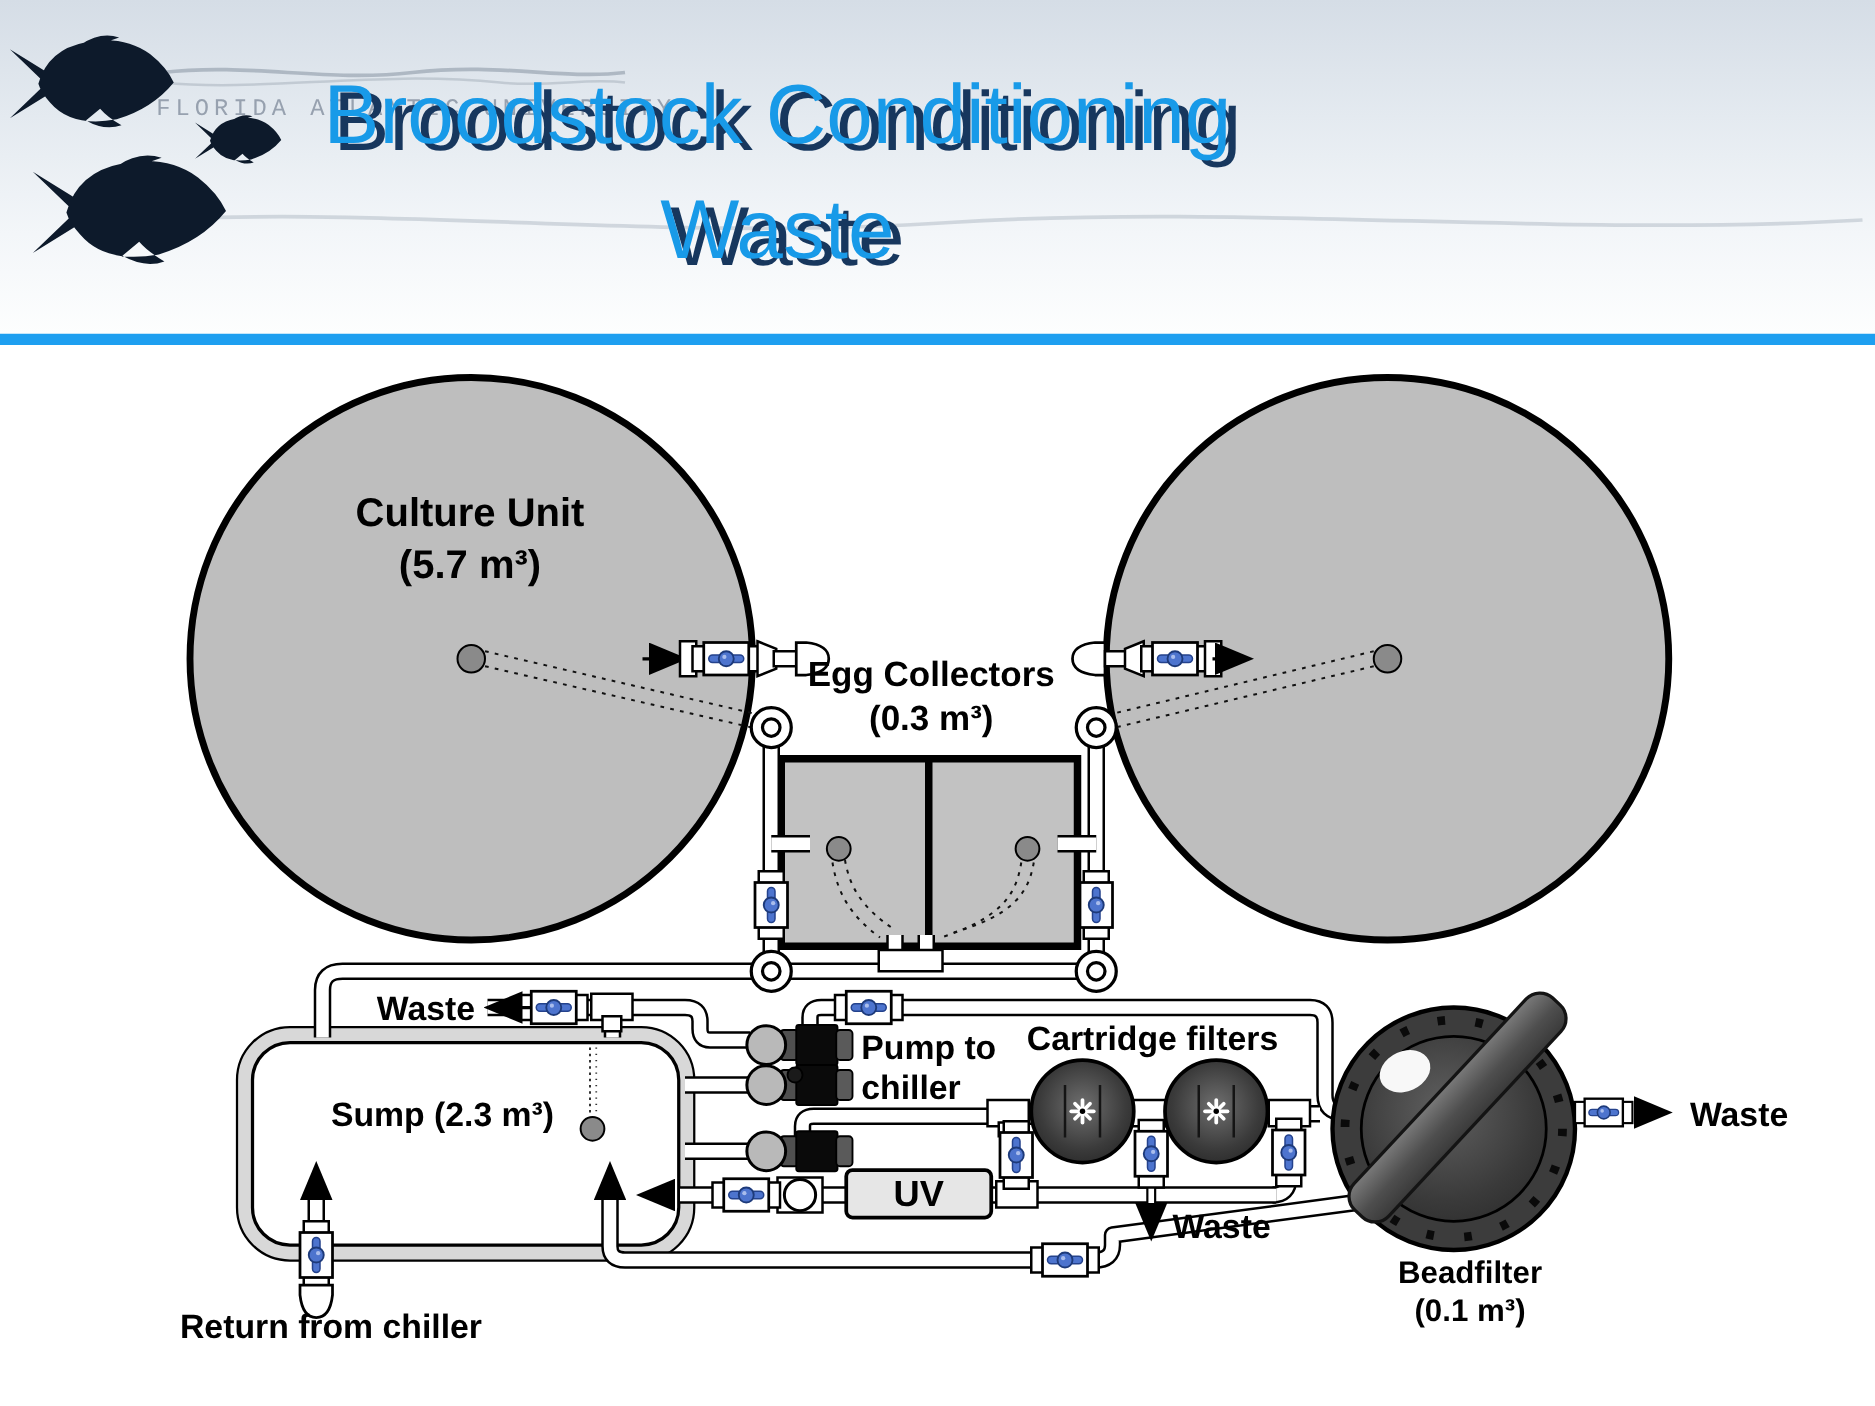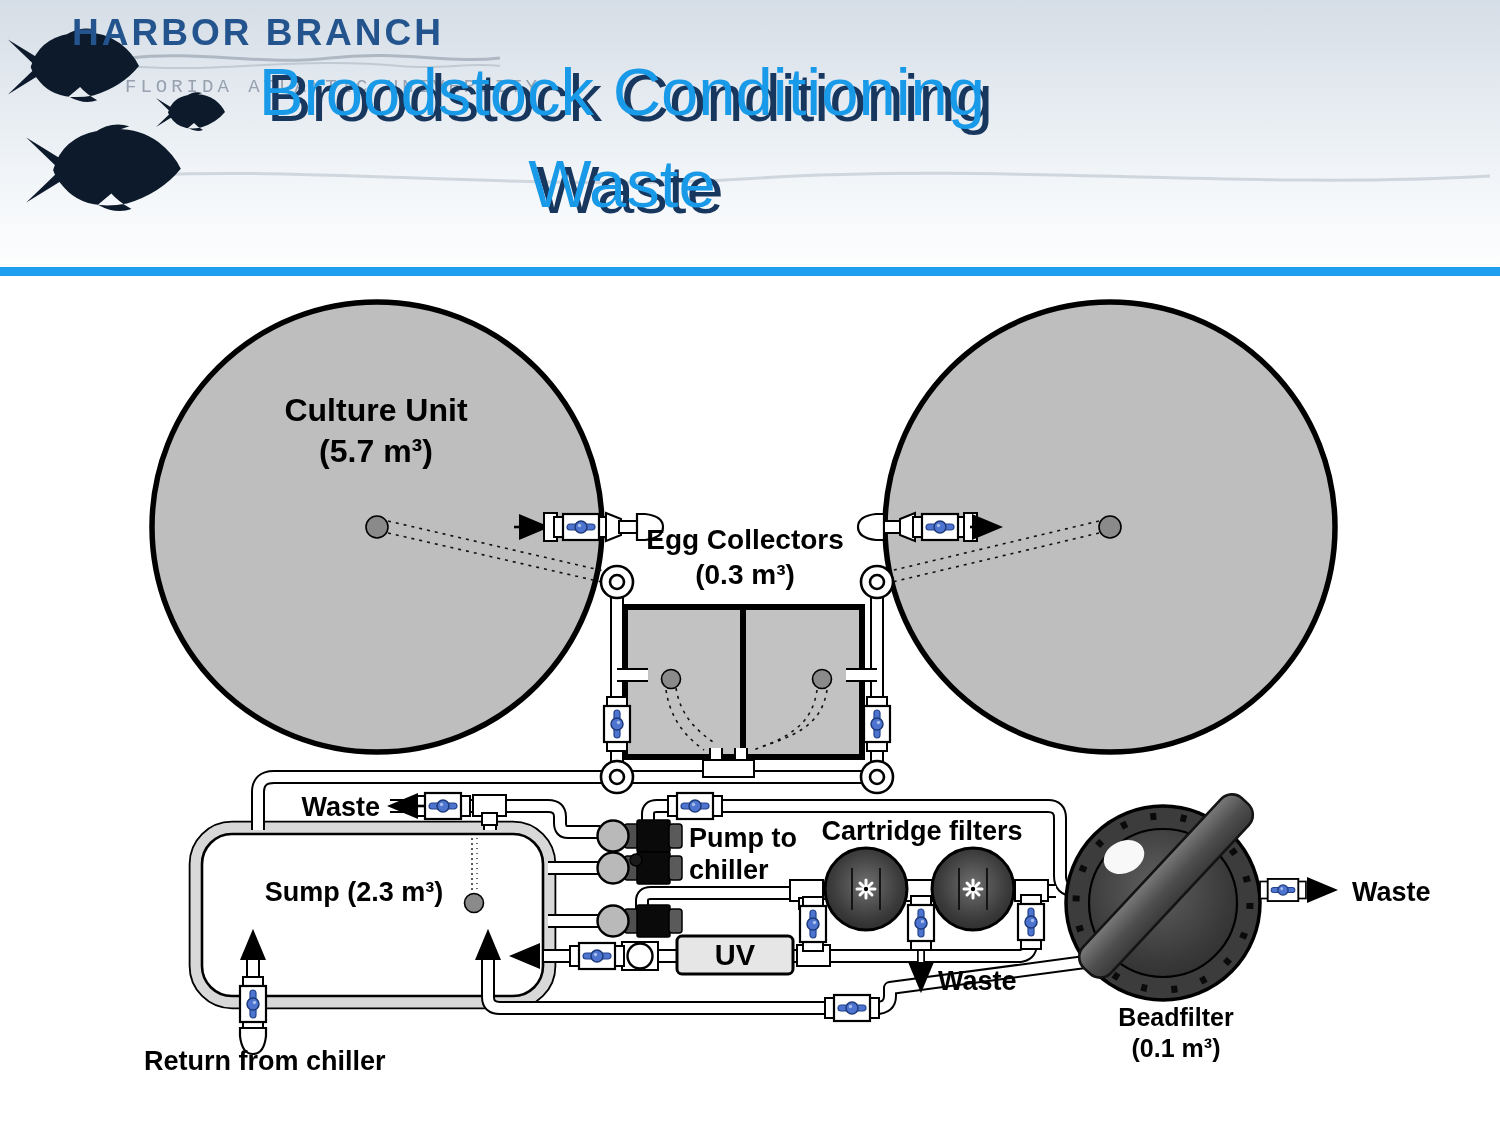--- a/index.html
+++ b/index.html
@@ -54,21 +54,20 @@
         </g>
         <g transform="translate(24,124) scale(1.12)">
           <path d="M2,12 L36,33 Q28,40 36,49 L2,70 L28,45 Q29,41 28,37 Z
                    M26,41 Q34,12 66,6 Q98,0 120,16 Q134,27 140,40 Q122,62 92,71 Q54,78 36,57 Q28,48 26,41 Z
                    M62,8 Q78,-3 94,2 Q80,6 73,15 Z
                    M66,72 Q82,81 96,76 Q84,69 78,62 Z"></path>
         </g>
       </g>
     </svg>
     <div class="logo-subtitle">FLORIDA ATLANTIC UNIVERSITY</div>
-    <div class="logo-title">HARBOR BRANCH</div>
     <div class="page-title title-l1">Broodstock Conditioning</div>
     <div class="page-title title-l2">Waste</div>
   </div>
   <div class="divider"></div>
 
   <svg width="1500" height="1125" viewBox="0 0 1500 1125" style="position:absolute;left:0;top:0">
     <defs>
       <marker id="ah" markerWidth="12" markerHeight="10" refX="10" refY="5" orient="auto">
         <path d="M0,0 L12,5 L0,10 Z" fill="#000"></path>
       </marker>

